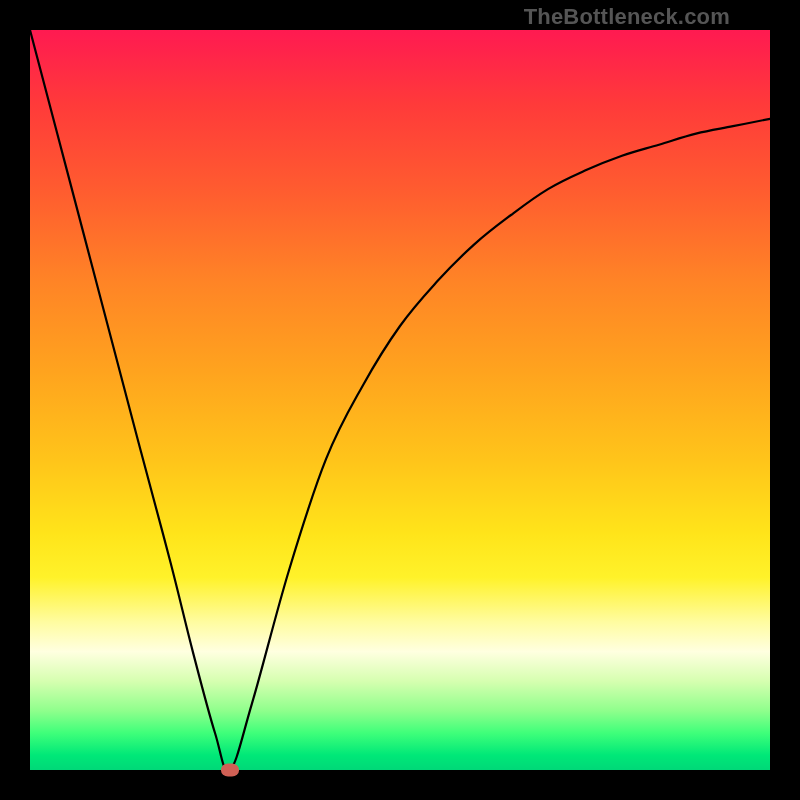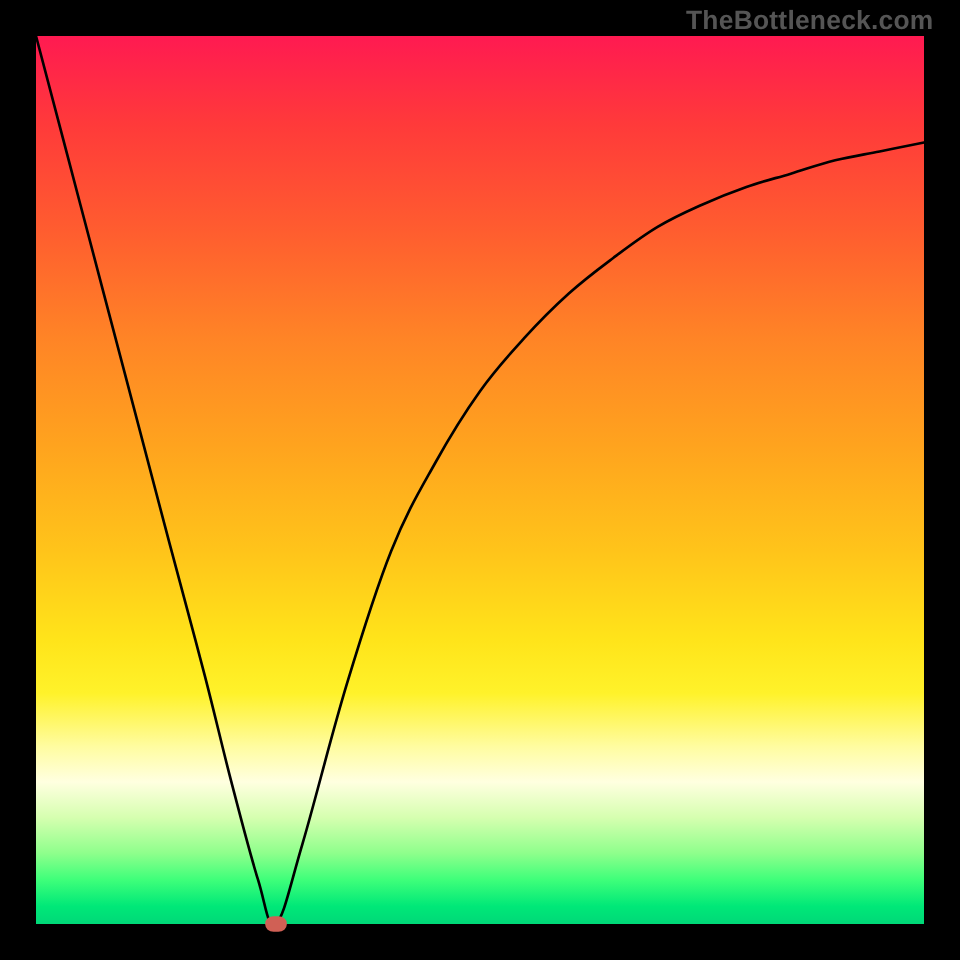--- a/index.html
+++ b/index.html
@@ -9,21 +9,20 @@
     height: 800px;
     overflow: hidden;
     background: #000;
     font-family: Arial, Helvetica, sans-serif;
   }
   .frame {
     position: relative;
     width: 740px;
     height: 800px;
     background: #000;
-    padding-left: 48px;
   }
   .watermark {
     position: absolute;
     top: 4px;
     right: 10px;
     color: #555;
     font-size: 22px;
     font-weight: bold;
     z-index: 5;
     letter-spacing: 0.2px;

